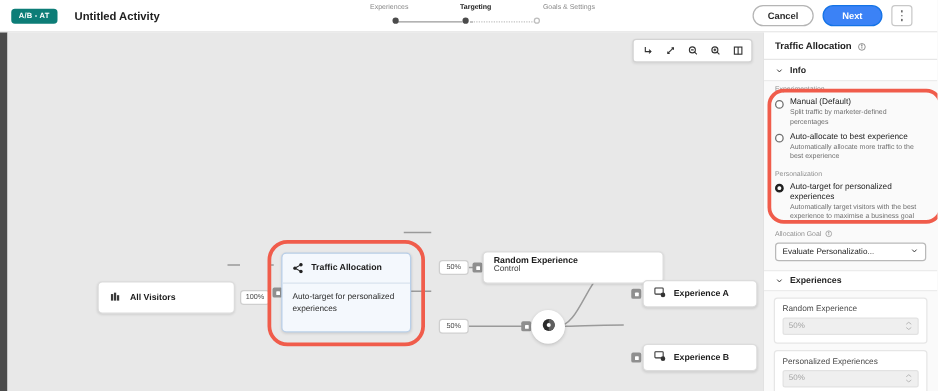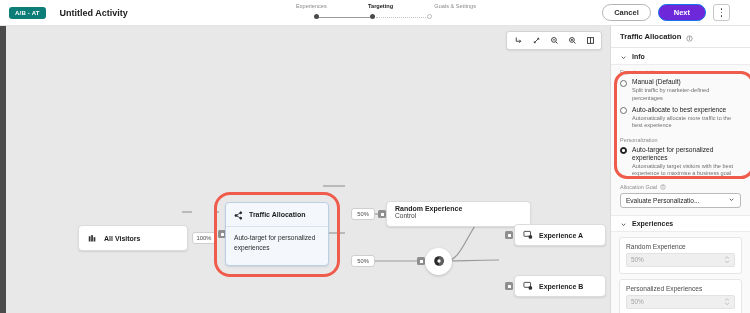--- a/index.html
+++ b/index.html
@@ -55,21 +55,21 @@
   .top-actions {
     position: absolute; right: 20px; top: 4px;
     display: flex; align-items: center; gap: 7px;
   }
   .btn {
     font-size: 7.5px; font-weight: bold; border-radius: 20px;
     height: 17px; display: flex; align-items: center; justify-content: center;
     cursor: pointer; white-space: nowrap;
   }
   .btn-cancel { background: #fff; color: #2c2c2c; border: 1px solid #b5b5b5; padding: 0 11px; }
-  .btn-next { background: #6d28d9; color: #fff; border: 1px solid #1473e6; padding: 0 15px; }
+  .btn-next { background: #3b82f6; color: #fff; border: 1px solid #1473e6; padding: 0 15px; }
   .btn-more {
     width: 17px; height: 17px; border: 1px solid #c8c8c8; border-radius: 3px;
     background: #fff; display: flex; flex-direction: column; align-items: center;
     justify-content: center; gap: 1.5px; cursor: pointer;
   }
   .btn-more i { width: 1.7px; height: 1.7px; background: #3a3a3a; border-radius: 50%; display: block; }
 
   
   .left-rail {
     position: absolute; left: 0; top: 26px; width: 6px; height: 287px;

